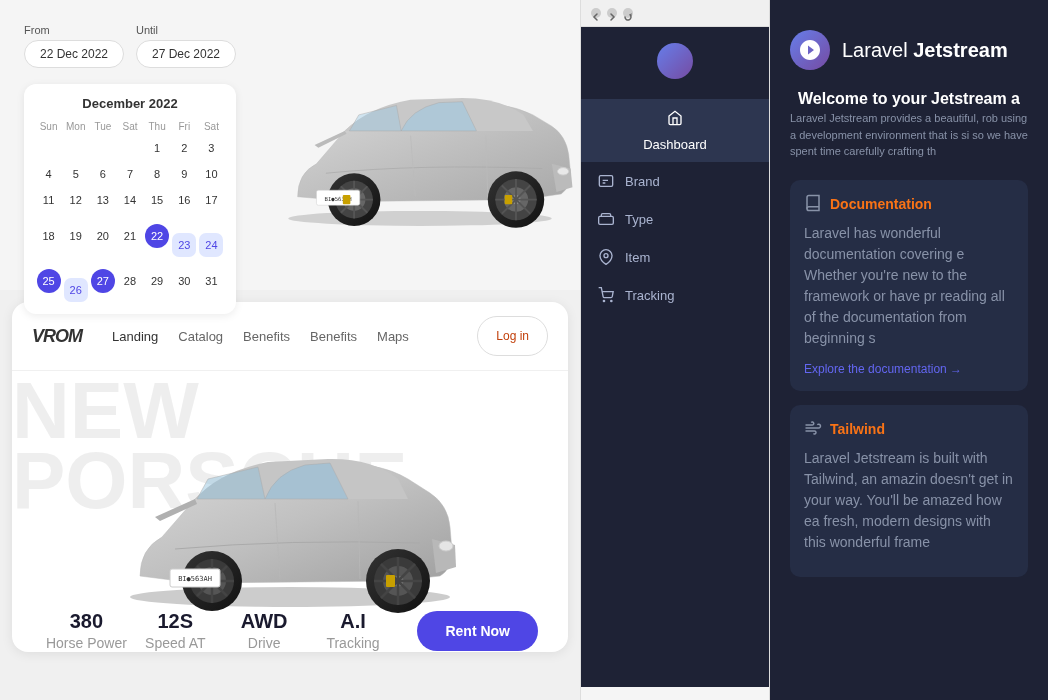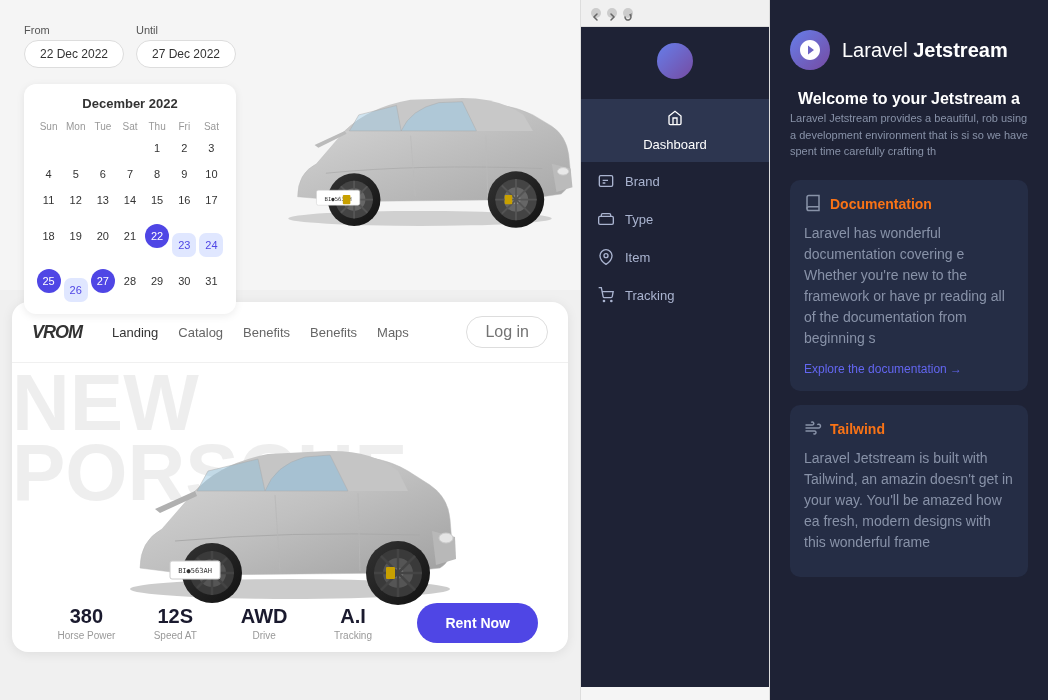--- a/index.html
+++ b/index.html
@@ -154,23 +154,23 @@
       color: #666;
       text-decoration: none;
       cursor: pointer;
     }
 
     .vrom-nav-link.active { color: #333; font-weight: 500; }
 
     .vrom-login-btn {
       border: 1.5px solid #ddd;
       border-radius: 20px;
-      padding: 6px 18px;
-      font-size: 16px;
-      color: #737373;
+      padding: 12px 18px;
+      font-size: 12px;
+      color: #c2410c;
       background: white;
       cursor: pointer;
     }
 
     .vrom-hero {
       position: relative;
       padding: 20px 20px 0;
       overflow: hidden;
       height: calc(100% - 50px);
     }
@@ -223,21 +223,21 @@
       flex: 1;
     }
 
     .stat-value {
       font-size: 20px;
       font-weight: 700;
       color: #1a1a2e;
     }
 
     .stat-label {
-      font-size: 10px;
+      font-size: 14px;
       color: #999;
       margin-top: 2px;
     }
 
     .rent-btn {
       background: #4f46e5;
       color: white;
       border: none;
       border-radius: 25px;
       padding: 12px 28px;

